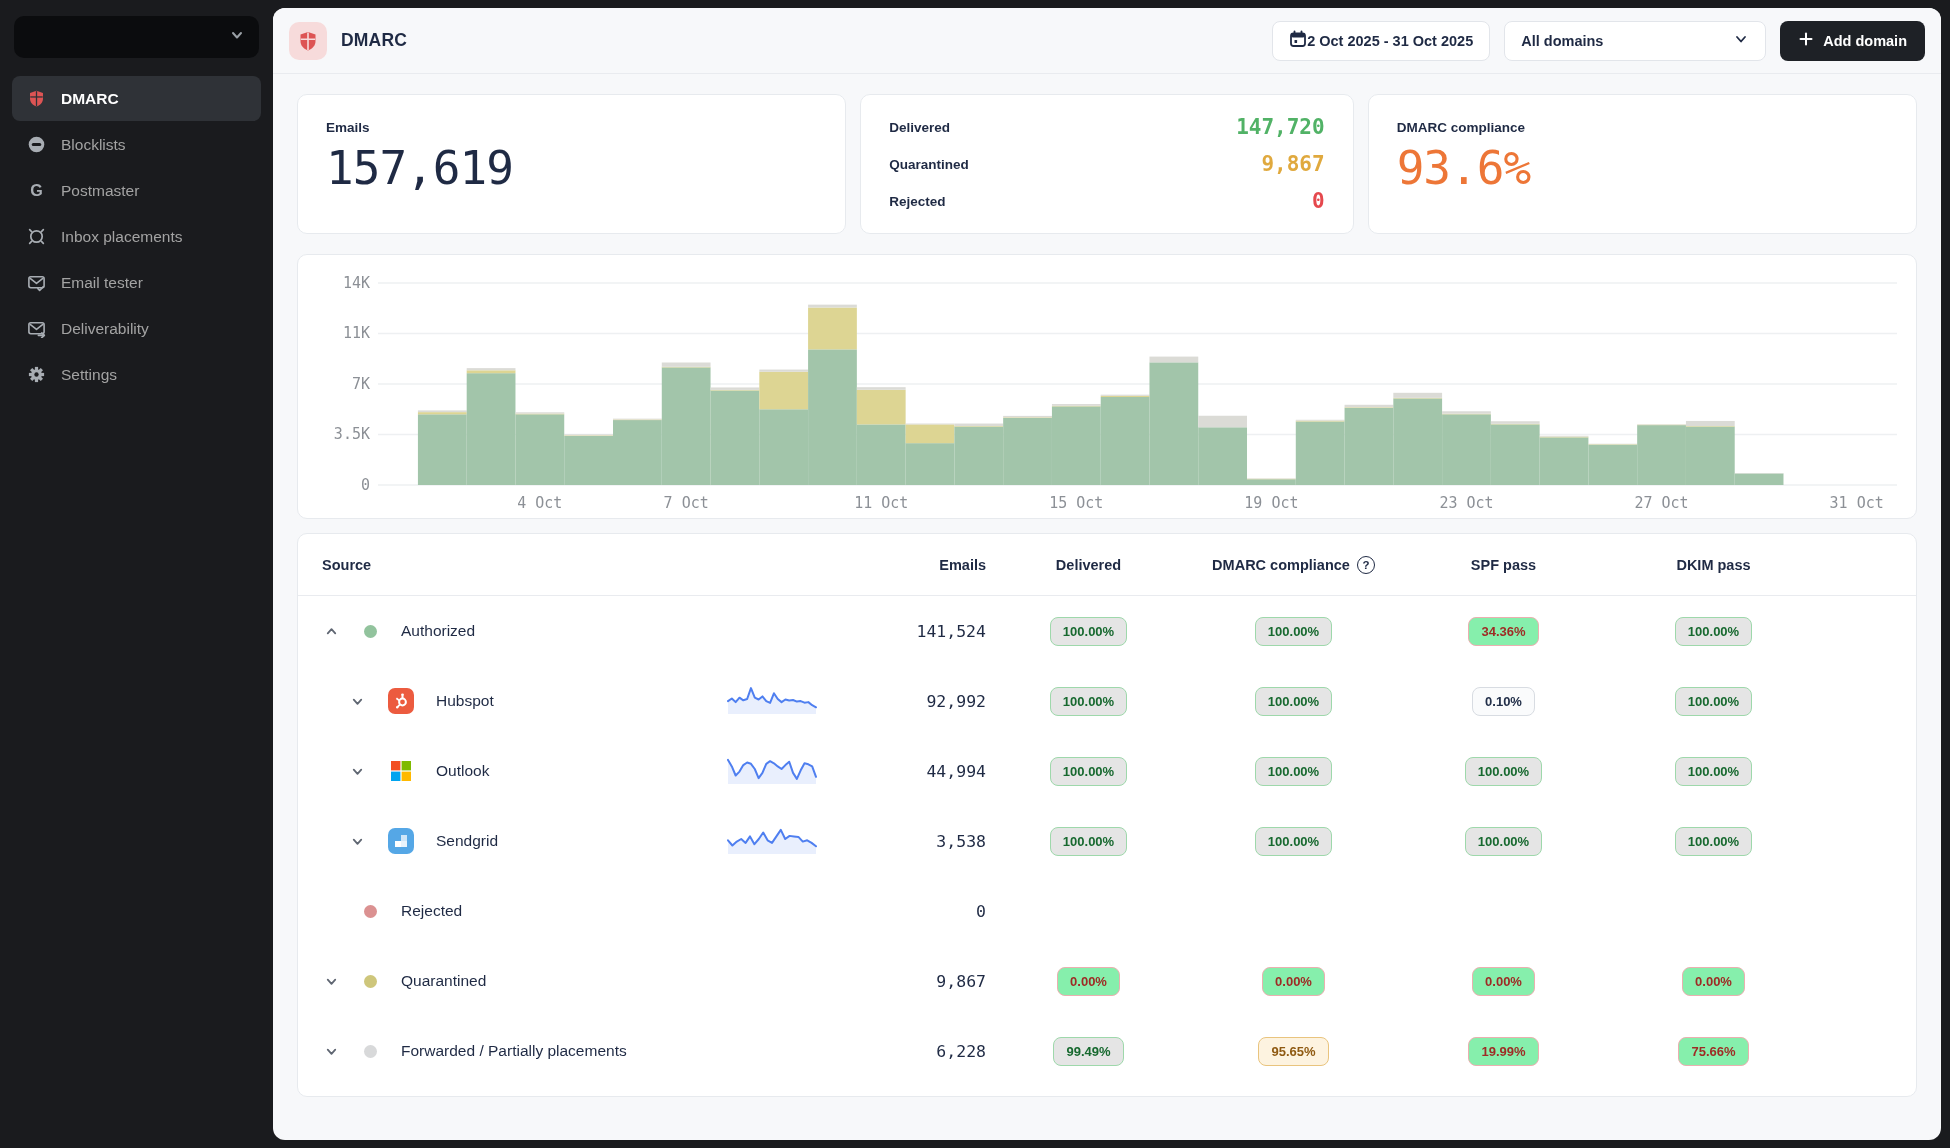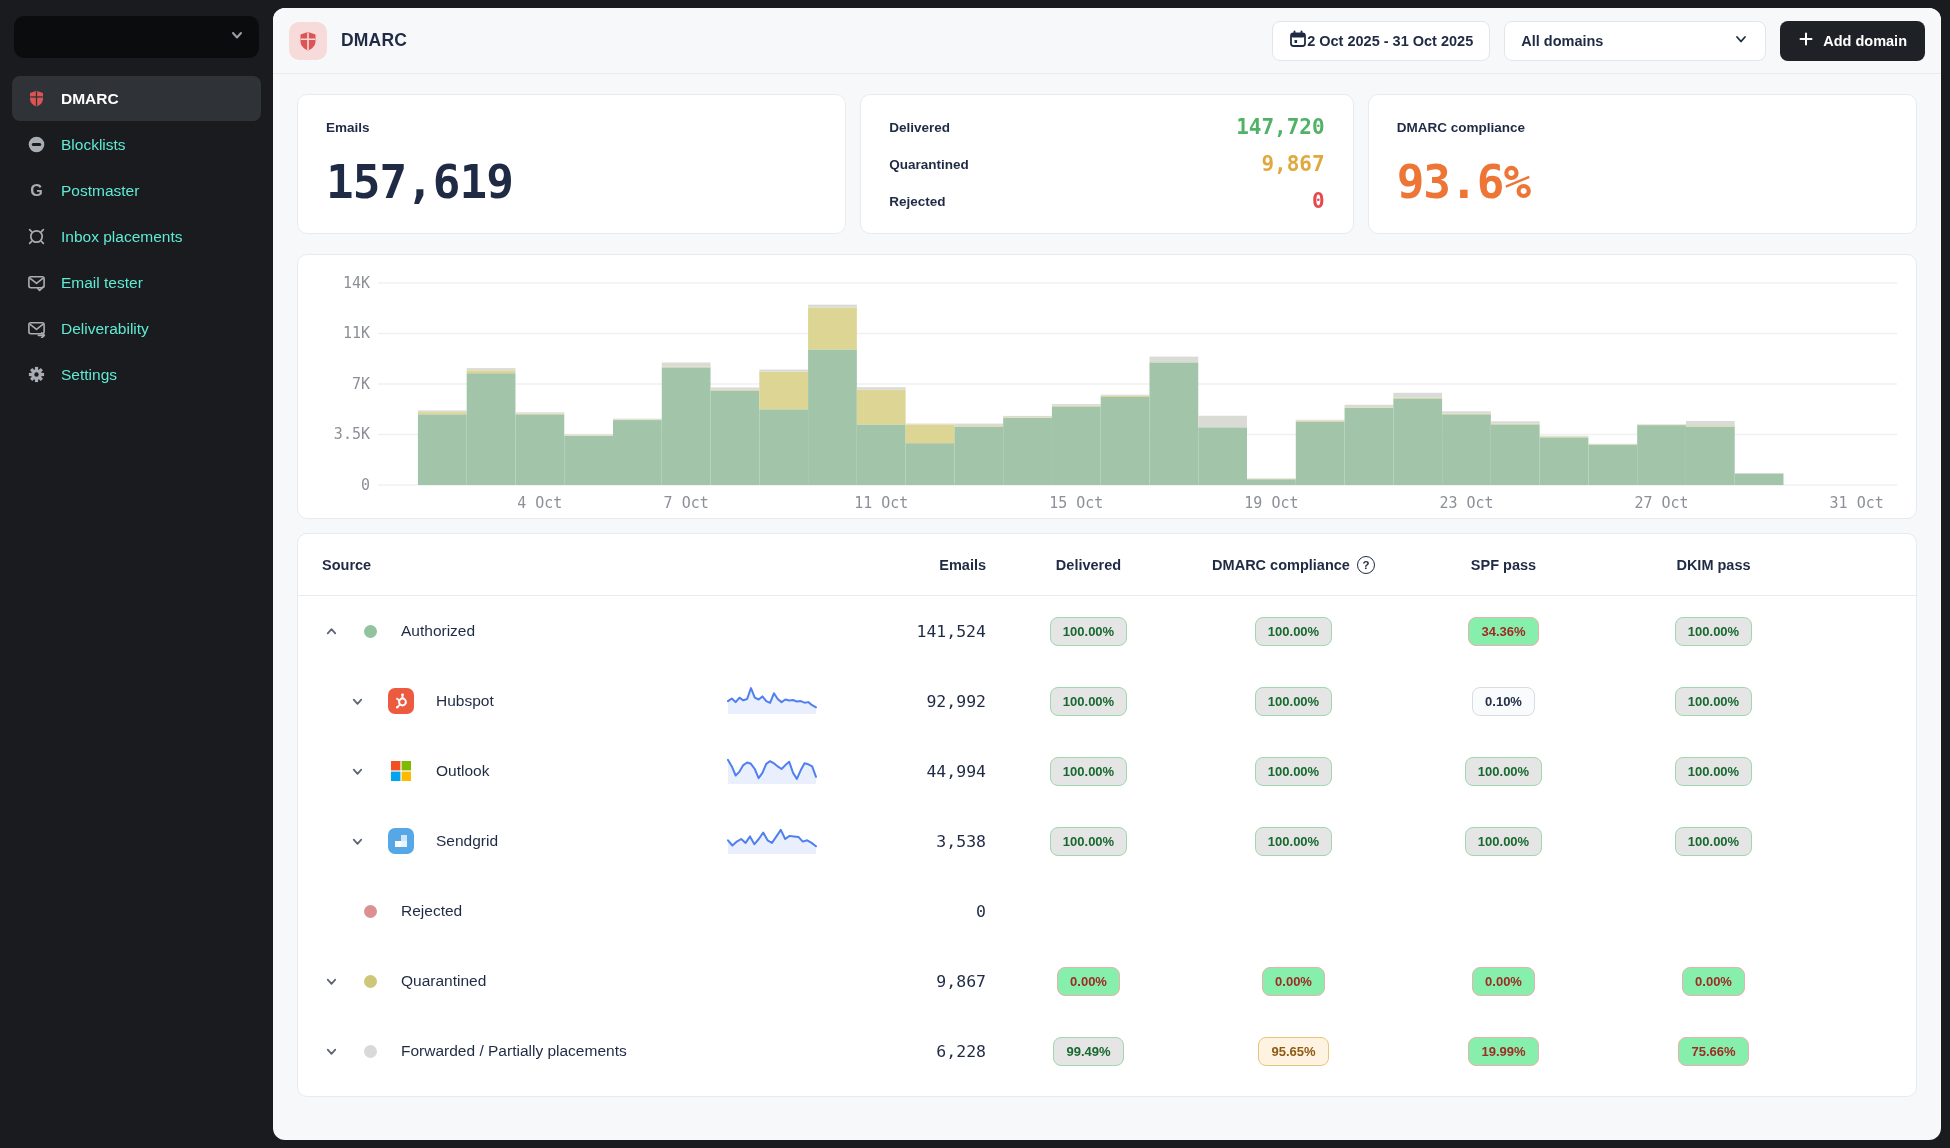--- a/index.html
+++ b/index.html
@@ -18,21 +18,21 @@
     background:#1a1b1e;
   }
   .workspace {
     margin:16px 14px 18px 14px; height:42px; background:#0b0c0e;
     border-radius:10px; display:flex; align-items:center; justify-content:flex-end;
     padding:0 14px; cursor:pointer;
   }
   .menu-item {
     margin:1px 12px; height:45px; border-radius:8px;
     display:flex; align-items:center; gap:15px; padding:0 14px;
-    color:#5eead4; font-size:15.5px; cursor:pointer;
+    color:#a3a3a3; font-size:15.5px; cursor:pointer;
   }
   .menu-item.active { background:#2f3237; color:#ffffff; font-weight:600; }
   .menu-item .mi-icon { width:20px; height:20px; display:flex; align-items:center; justify-content:center; }
 
   
   .panel {
     position:absolute; left:273px; top:8px; width:1668px; height:1132px;
     background:#f7f8fa; border-radius:12px; overflow:hidden;
   }
   .panel-header {
@@ -56,21 +56,21 @@
     font-size:14.5px; font-weight:600; cursor:pointer;
   }
 
   
   .stats { display:flex; gap:14px; padding:20px 24px 6px 24px; }
   .card {
     background:#fff; border:1px solid #e7eaee; border-radius:10px; flex:1; height:140px;
   }
   .card-pad { padding:25px 28px; }
   .stat-label { font-size:13.5px; font-weight:700; color:#1f2a44; }
-  .stat-big { font-size:46px; font-weight:700; margin-top:20px; letter-spacing:-1px; }
+  .stat-big { font-size:46px; font-weight:400; margin-top:6px; letter-spacing:-1px; }
   .bd-rows { padding:20px 28px; display:flex; flex-direction:column; justify-content:space-between; height:100%; }
   .bd-row { display:flex; align-items:center; justify-content:space-between; }
   .bd-val { font-size:21px; font-weight:700; }
 
   
   .chart-card {
     margin:14px 24px 0 24px; background:#fff; border:1px solid #e7eaee;
     border-radius:10px; height:265px;
   }
   .chart-card svg { display:block; width:100%; height:100%; }

